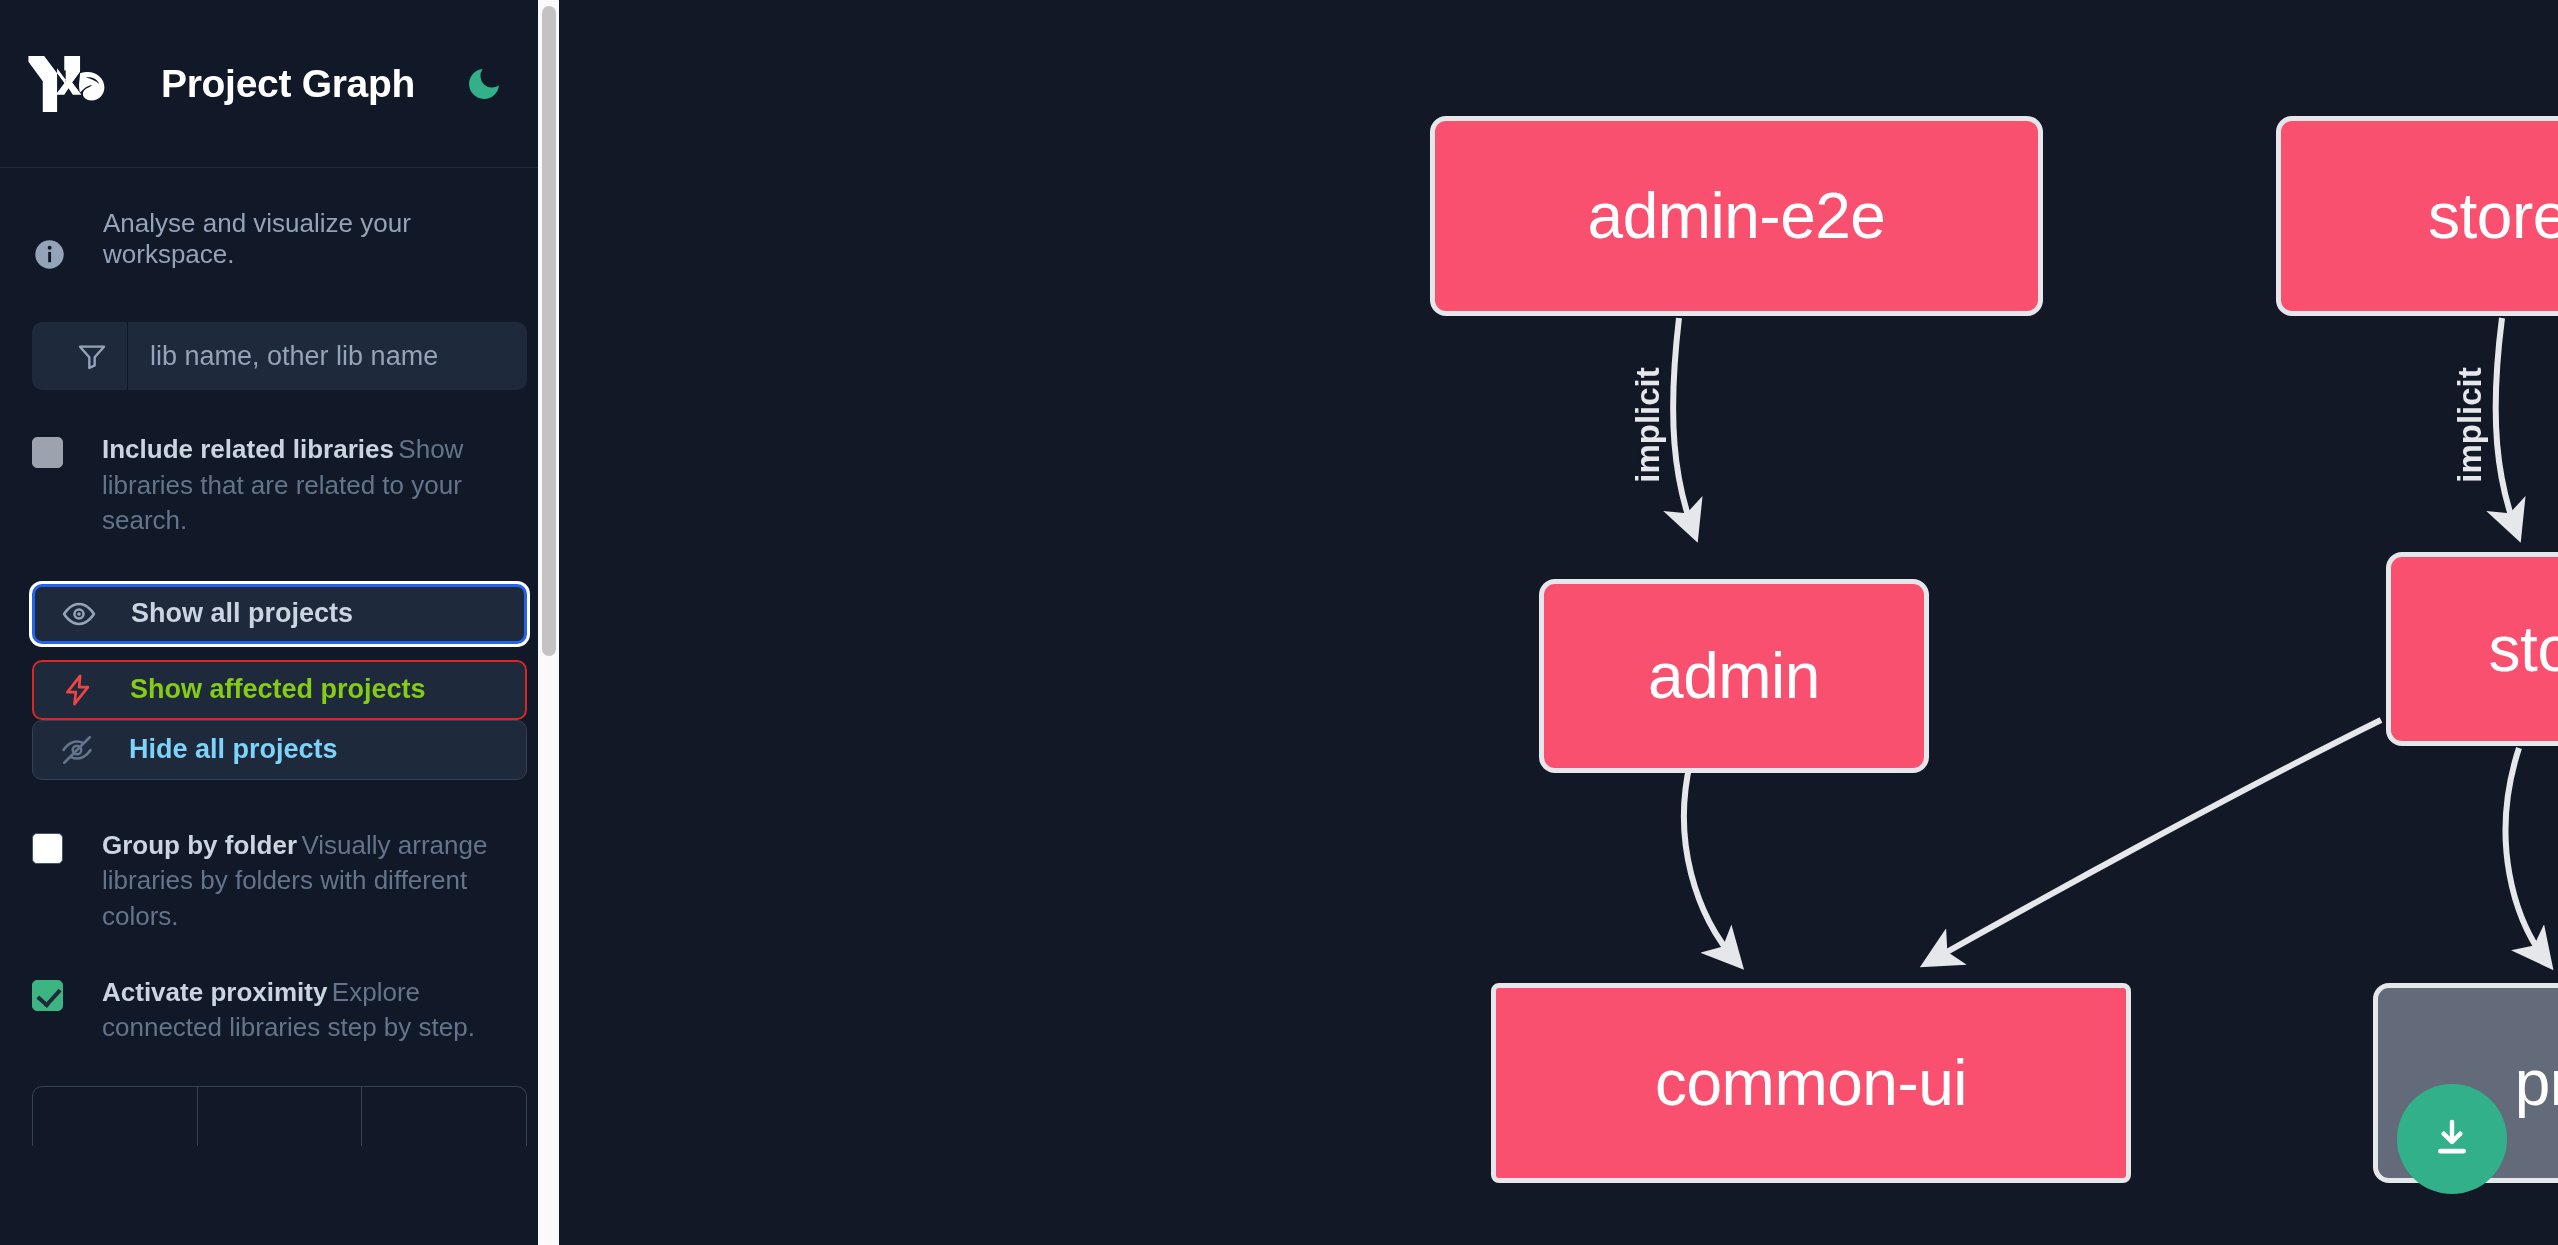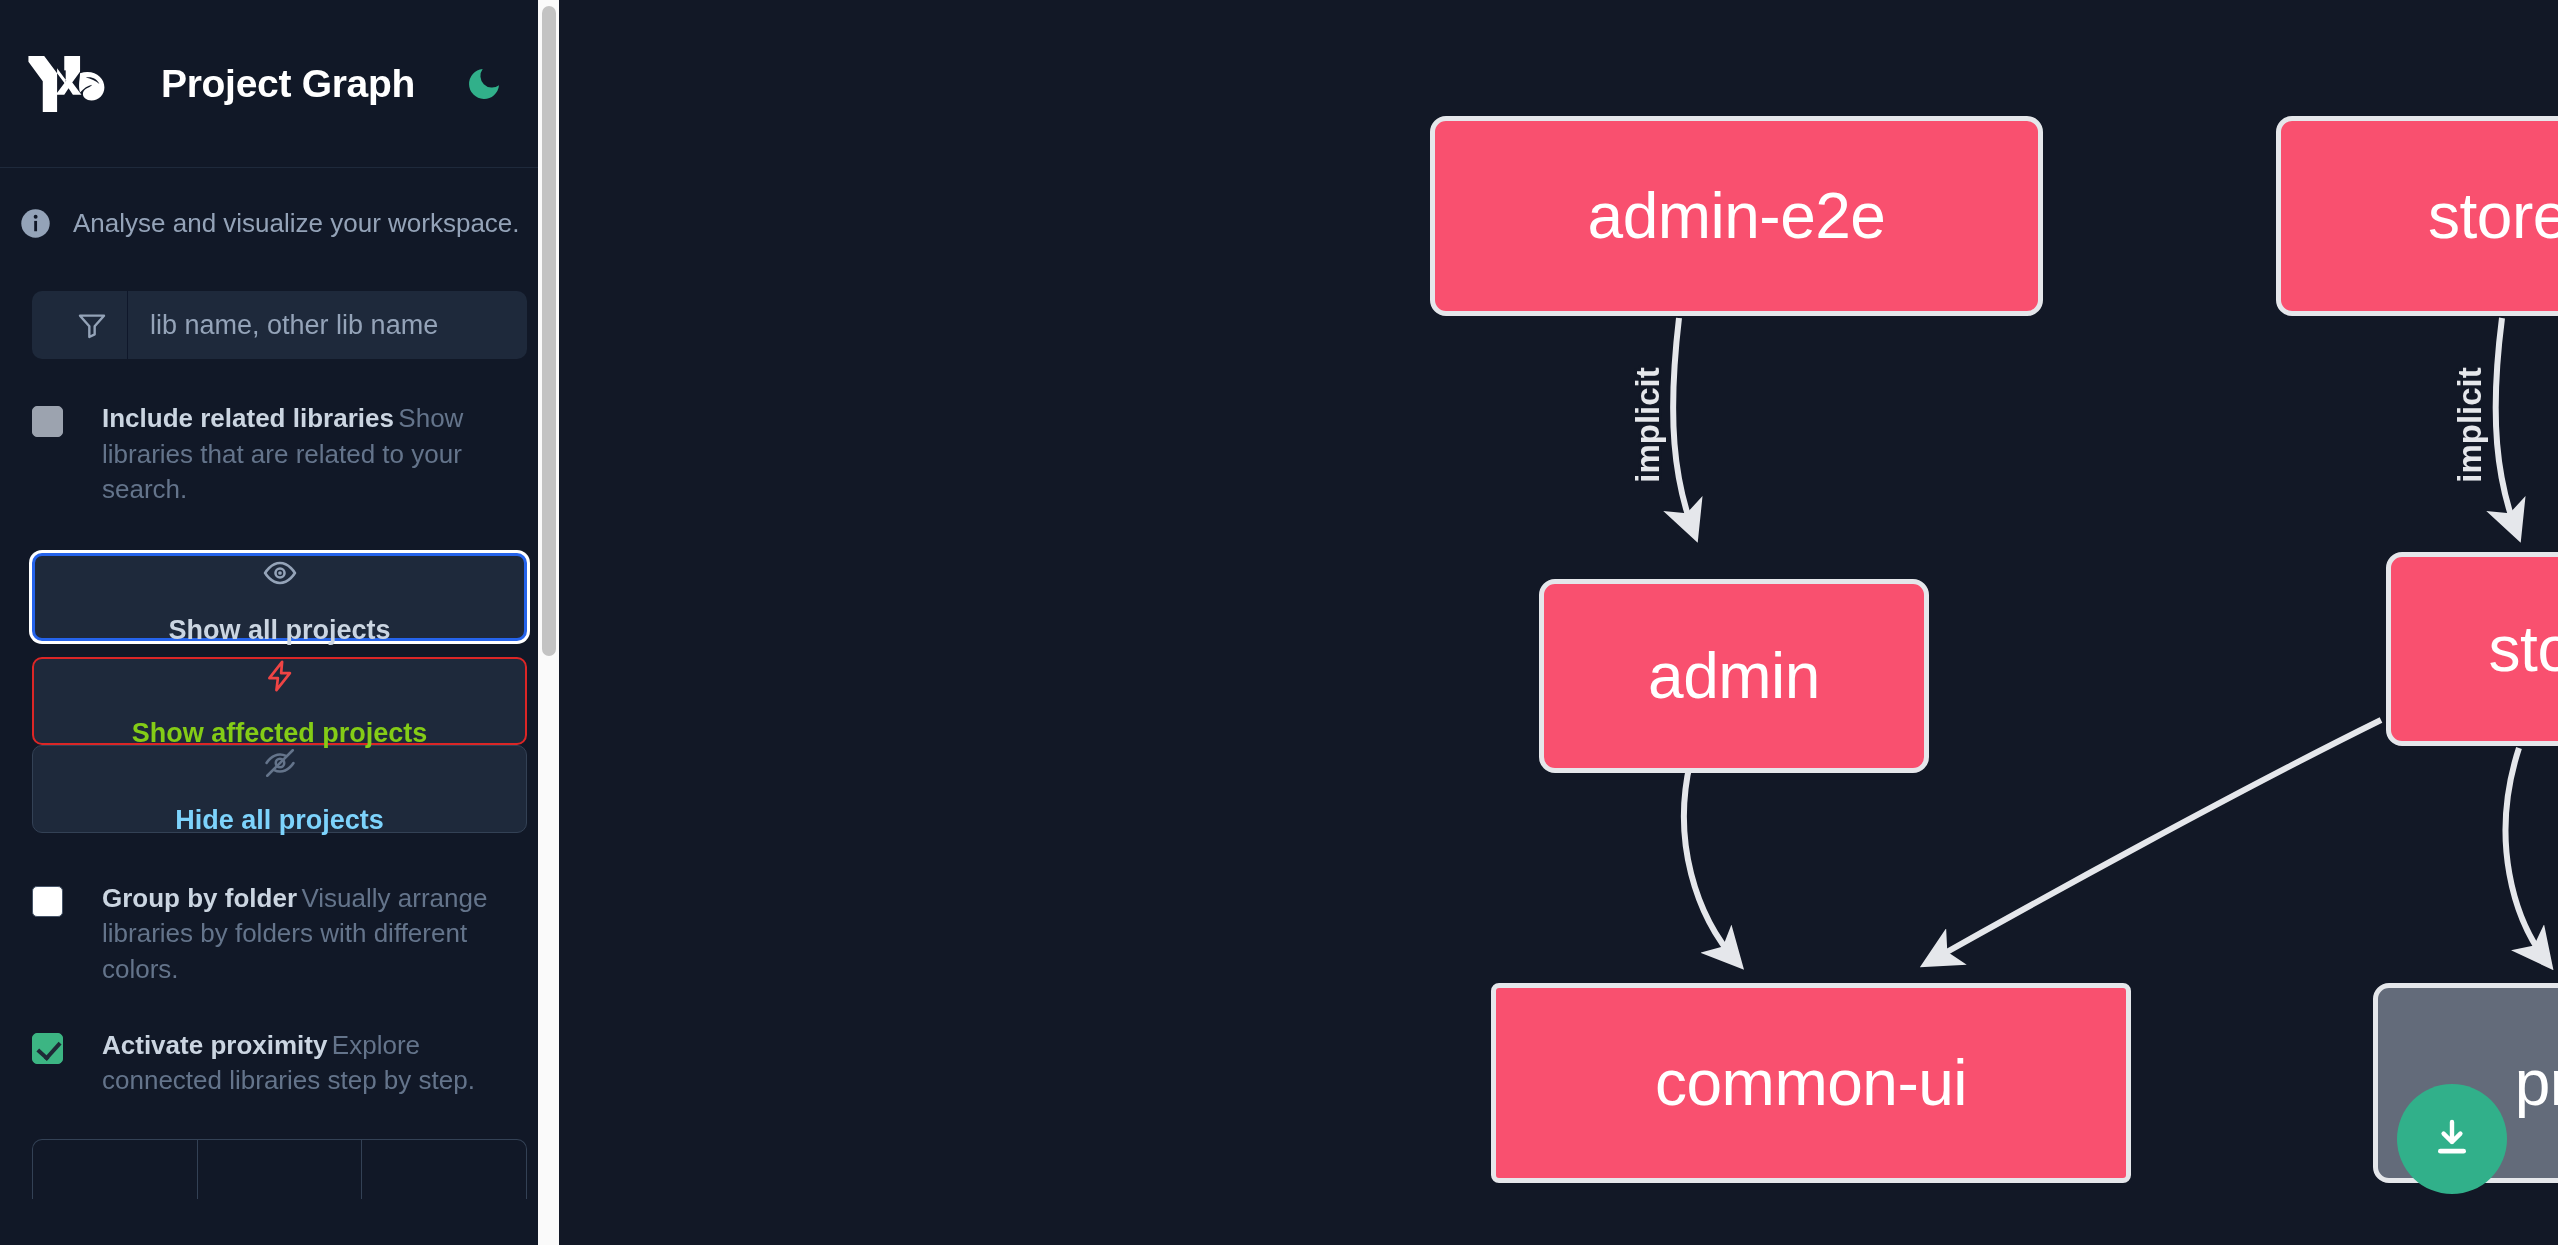--- a/index.html
+++ b/index.html
@@ -30,22 +30,22 @@
     font-size: 39px; font-weight: 700; color: #ffffff;
     margin-left: 48px; letter-spacing: -0.3px; white-space: nowrap;
   }
   .moon-btn {
     margin-left: 48px; width: 42px; height: 42px;
     display: flex; align-items: center; justify-content: center;
     cursor: pointer; background: none; border: none;
   }
 
   .sb-tagline {
-    display: flex; align-items: flex-start; gap: 22px;
-    padding: 40px 34px 0 20px;
+    display: flex; align-items: flex-end; gap: 38px;
+    padding: 40px 34px 0 34px;
   }
   .info-icon { width: 31px; height: 31px; flex: 0 0 31px; }
   .sb-tagline span { font-size: 26px; color: #94a3b8; }
 
   .sb-body { padding: 0 32px; }
 
   .search-wrap {
     margin-top: 52px;
     display: flex; align-items: stretch;
     height: 68px;
@@ -77,30 +77,29 @@
     content: ""; position: absolute;
     left: 9px; top: 3px; width: 10px; height: 18px;
     border: solid #1f2937; border-width: 0 4px 4px 0;
     transform: rotate(42deg);
   }
   .chk-txt { flex: 1; }
   .chk-label { font-size: 26px; font-weight: 700; color: #cbd5e1; line-height: 1.28; }
   .chk-desc { font-size: 26px; color: #64748b; line-height: 1.37; margin-top: 4px; }
 
   .btn {
-    display: flex; align-items: center; gap: 25px;
-    height: 88px; padding: 0 27px;
+    display: flex; align-items: center; gap: 35px;
+    height: 60px; padding: 0 27px;
     background: #1e293b;
     border-radius: 10px;
     cursor: pointer;
     font-size: 27px; font-weight: 700;
     border: 1px solid transparent;
     width: 100%;
     font-family: "Liberation Sans", sans-serif;
-    flex-direction: column;
   }
   .btn-showall {
     margin-top: 45px;
     color: #cbd5e1;
     border: 3px solid #2563eb;
     box-shadow: 0 0 0 3px #ffffff;
   }
   .btn-affected {
     margin-top: 16px;
     color: #84cc16;

